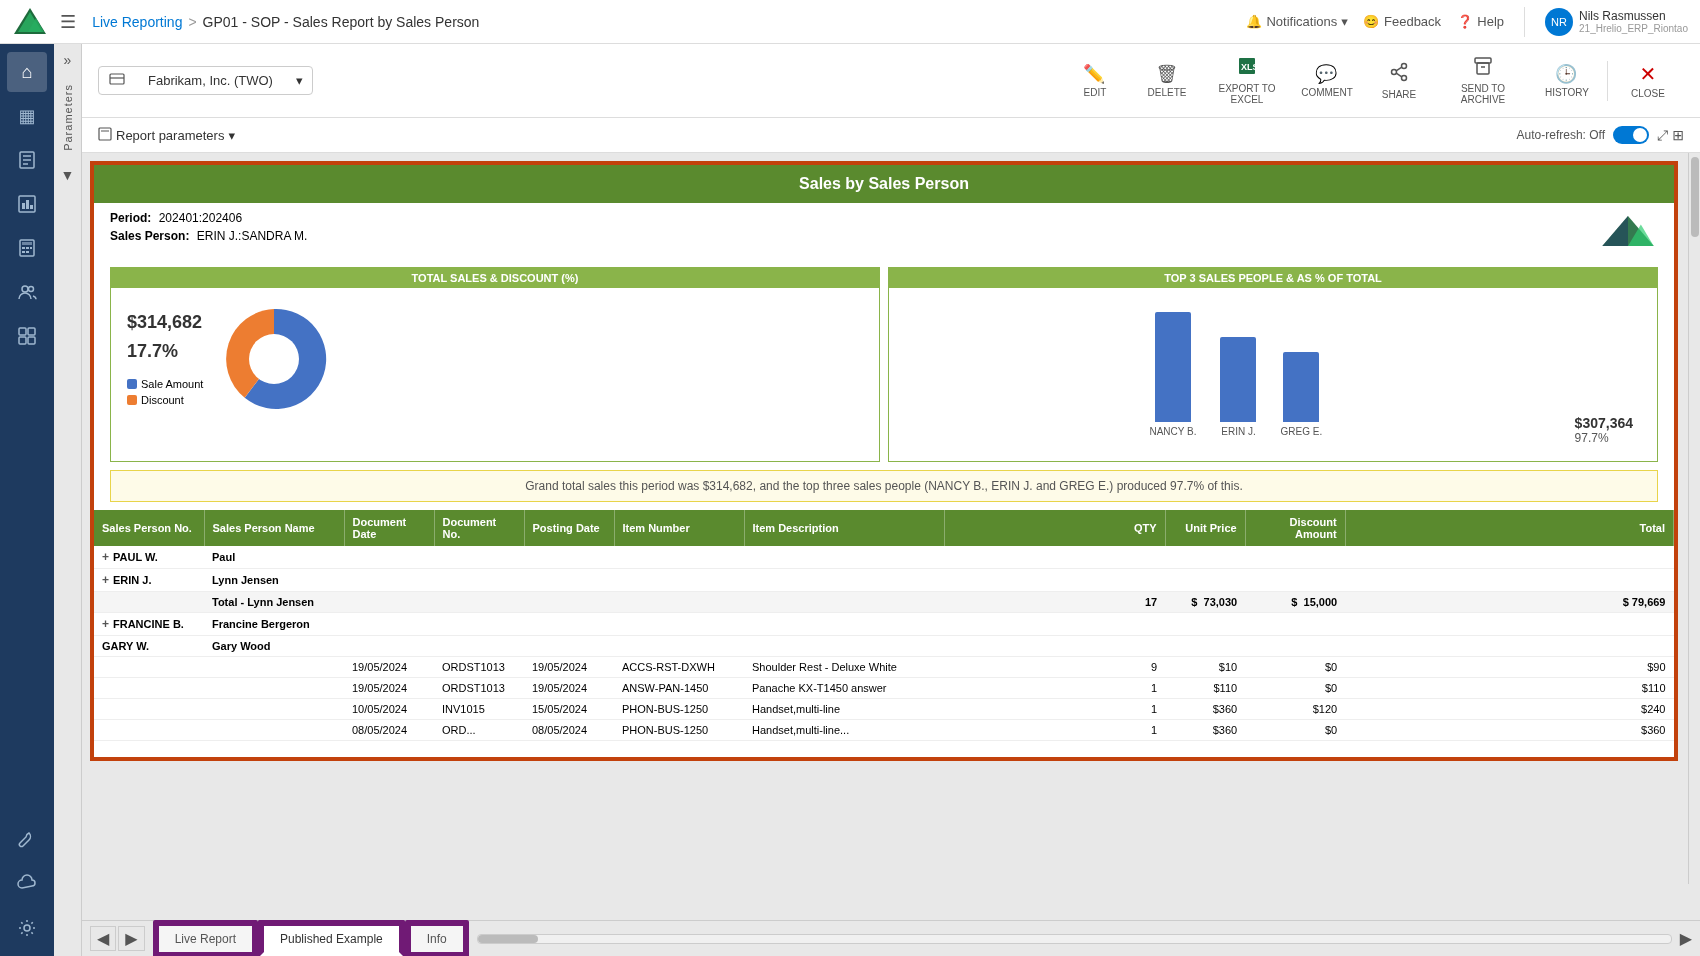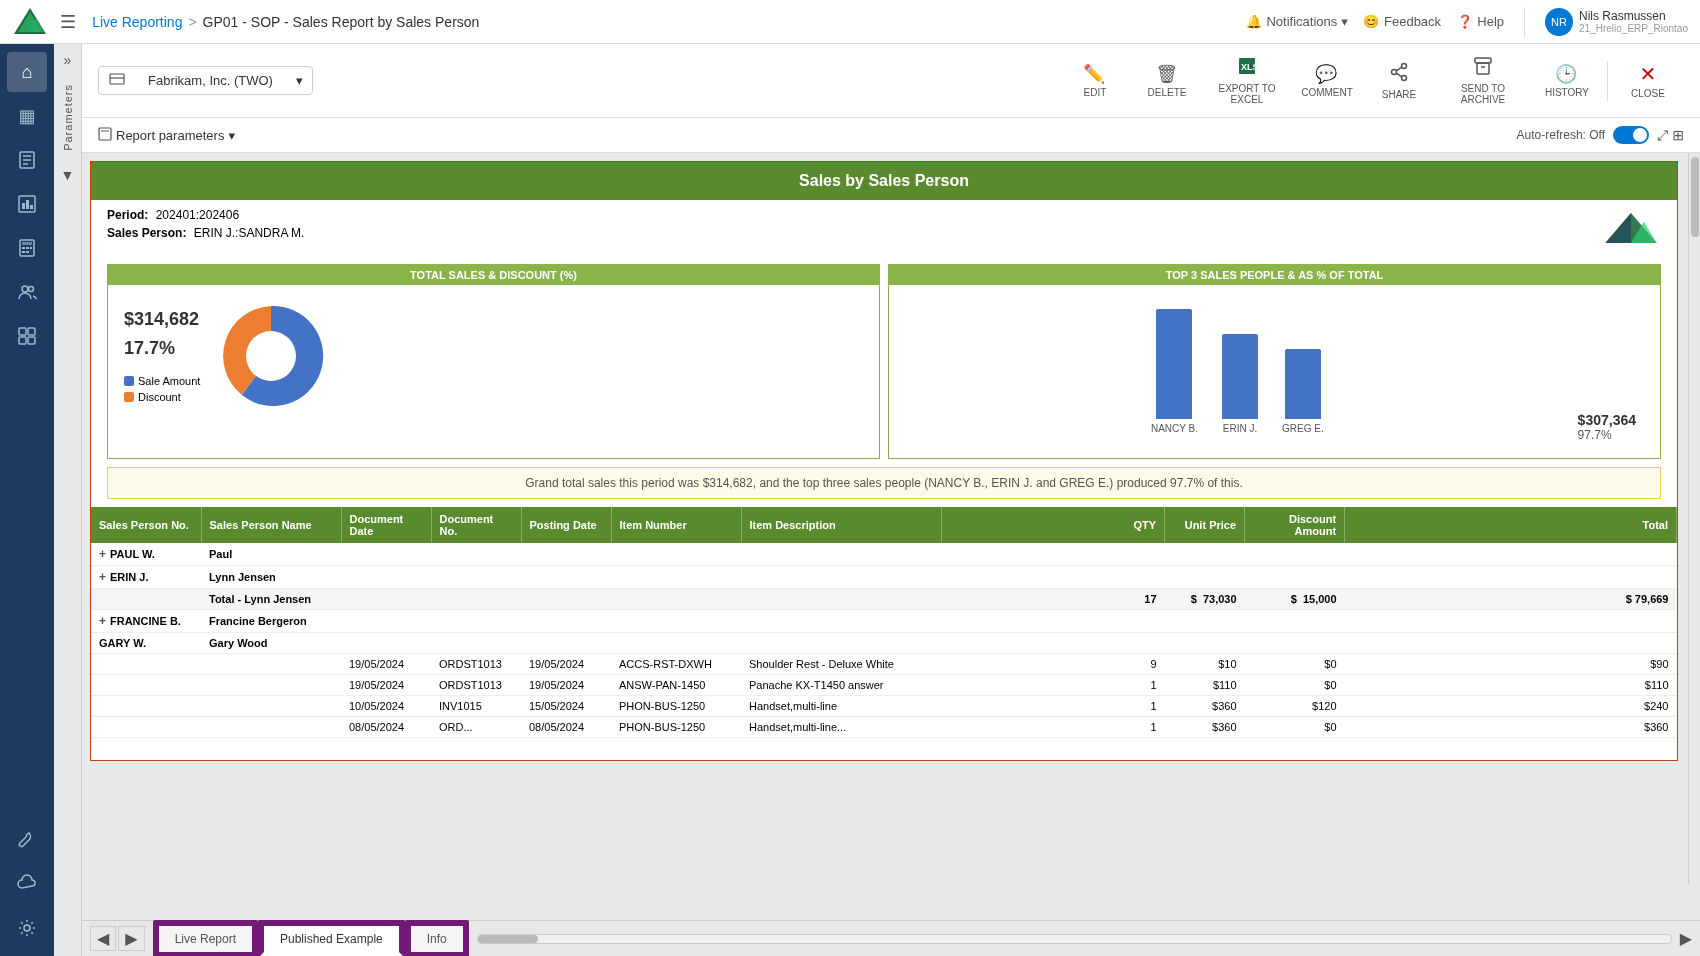--- a/index.html
+++ b/index.html
@@ -97,21 +97,21 @@
     .refresh-icon { font-size: 14px; color: #555; cursor: pointer; }
 
     
     .report-content {
       flex: 1; overflow-y: auto; overflow-x: hidden; background: #e8e8e8; padding: 8px;
       position: relative;
     }
 
     
     .report-frame {
-      background: #fff; border: 1px solid #c2410c; min-height: 600px;
+      background: #fff; border: 4px solid #c2410c; min-height: 600px;
     }
 
     .report-title-bar {
       background: #5a8a2e; color: #fff; text-align: center;
       padding: 10px; font-size: 16px; font-weight: bold;
     }
 
     .report-meta { padding: 8px 16px; font-size: 12px; display: flex; justify-content: space-between; align-items: flex-start; }
     .report-meta-left { display: flex; flex-direction: column; gap: 4px; }
     .report-meta-left span { font-size: 12px; }

